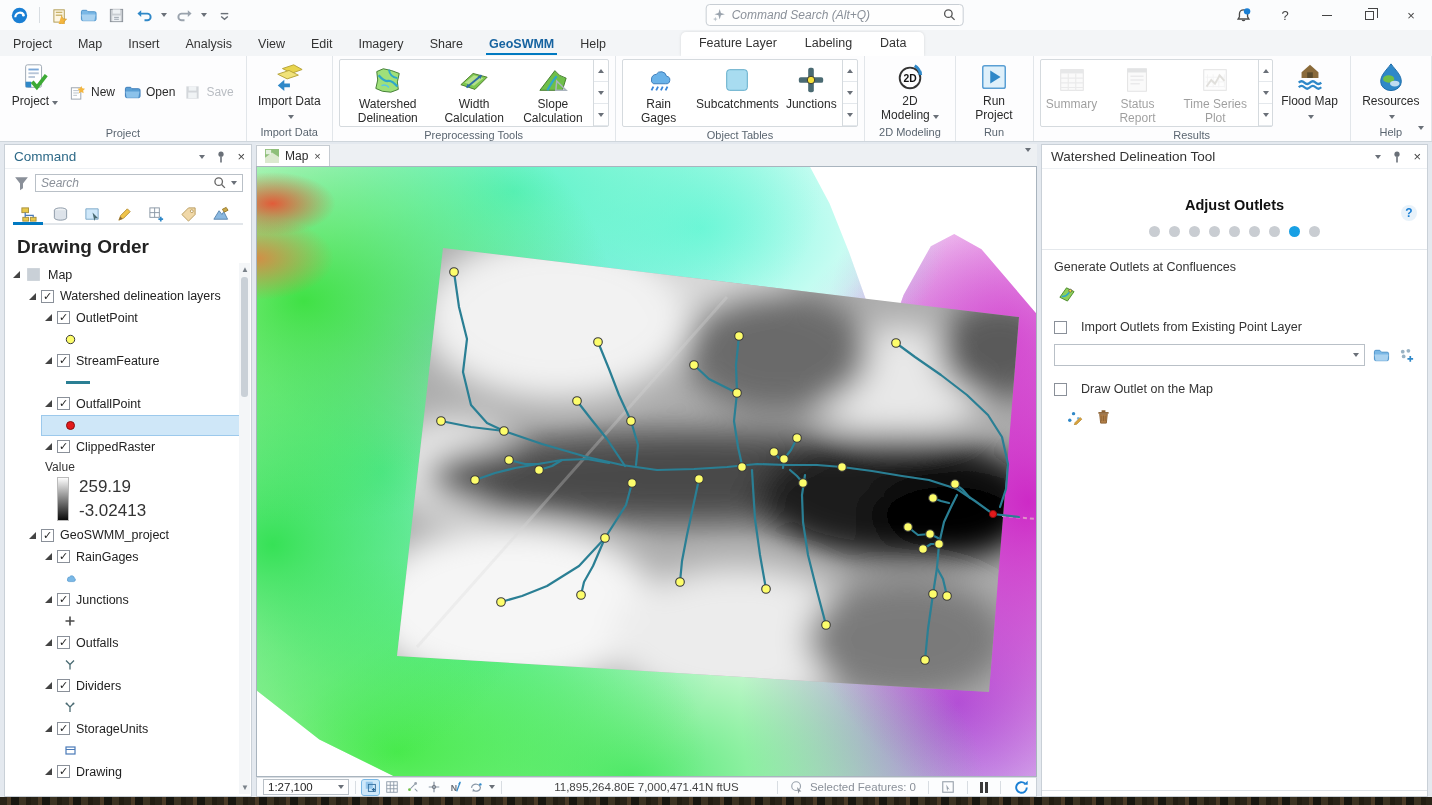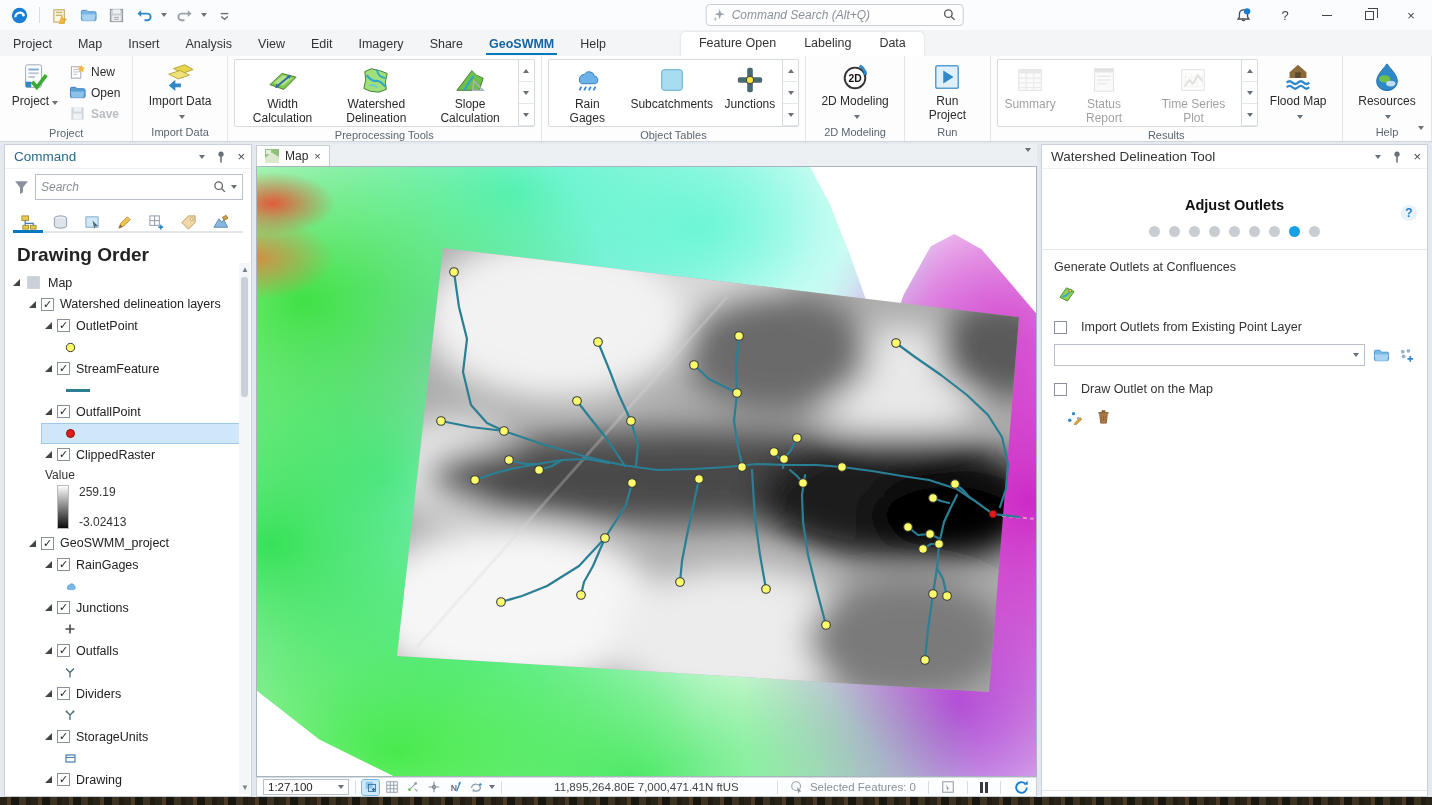--- a/index.html
+++ b/index.html
@@ -48,22 +48,22 @@
     background:#fdfdfe; border-bottom:1px solid #cfd6dc; display:flex; }
   .rgroup { display:flex; flex-direction:column; border-right:1px solid #e2e6ea; padding:3px 6px 0 6px; }
   .rgroup-items { flex:1; display:flex; align-items:flex-start; gap:2px; }
   .rgroup-label { text-align:center; font-size:11px; color:#5a6570; padding:2px 0 3px 0; }
   .rbtn-lg { display:flex; flex-direction:column; align-items:center; justify-content:flex-start;
     min-width:58px; max-width:92px; padding:3px 5px 1px 5px; border-radius:3px; text-align:center; }
   .rbtn-lg .lbl { font-size:12px; line-height:1.15; margin-top:3px; color:#2b2b2b; }
   .rbtn-lg.disabled { opacity:.45; filter:grayscale(.9); }
   .rbtn-sm { display:flex; align-items:center; gap:5px; padding:2px 6px 2px 3px; border-radius:3px;
     font-size:12px; }
-  .rbtn-sm.disabled { color:#a8adb4; opacity:.8;font-weight:bold; }
-  .smallcol { display:flex; flex-direction:column; height:66px; padding:2px 0; }
+  .rbtn-sm.disabled { color:#a8adb4; opacity:.8; }
+  .smallcol { display:flex; height:66px; padding:2px 0; }
   .gallery { display:flex; border:1px solid #d5dade; background:#fff; border-radius:2px; height:68px; }
   .gallery-items { display:flex; align-items:flex-start; padding:2px; gap:2px; }
   .scrollstrip { width:16px; border-left:1px solid #d5dade; display:flex; flex-direction:column; }
   .scrollstrip div { flex:1; display:flex; align-items:center; justify-content:center; border-bottom:1px solid #e4e8ec; }
   .tri-up { width:0; height:0; border-left:3.5px solid transparent; border-right:3.5px solid transparent; border-bottom:4px solid #6a7078; }
   .tri-dn { width:0; height:0; border-left:3.5px solid transparent; border-right:3.5px solid transparent; border-top:4px solid #6a7078; }
   #ribbon-collapse { position:absolute; right:8px; top:126px; }
   .icon { display:inline-flex; align-items:center; justify-content:center; }
   .icon svg { width:100%; height:100%; }
   .icon.i28 { width:30px; height:30px; }
@@ -80,21 +80,21 @@
     background:repeating-linear-gradient(90deg,#2a2418 0 7px,#4a3a26 7px 11px,#17160f 11px 19px,#3c3322 19px 26px,#221d12 26px 31px); }
 
   .panel-header { height:24px; display:flex; align-items:center; padding:0 6px 0 9px;
     border-bottom:1px solid #eef1f4; }
   .panel-title { flex:1; font-size:13.5px; color:#2d6987; }
   .panel-hicons { display:flex; align-items:center; gap:9px; color:#5a6570; }
   .xglyph { font-size:13px; color:#444; }
 
   
   .search-row { display:flex; align-items:center; gap:5px; padding:5px 8px 3px 8px; }
-  .search-box { flex:1; height:26px; border:1px solid #b9c0c7; background:#fff; display:flex;
+  .search-box { flex:1; height:18px; border:1px solid #b9c0c7; background:#fff; display:flex;
     align-items:center; padding:0 5px; gap:4px; }
   .search-box input { border:none; outline:none; flex:1; min-width:0; font-size:12px;
     font-family:"Liberation Sans", sans-serif; }
   .search-box input::placeholder { font-style:italic; color:#8a9099; }
   .ctabs { display:flex; align-items:flex-end; gap:10px; padding:4px 10px 0 12px; position:relative; height:30px; }
   .ctab { width:22px; height:22px; display:flex; align-items:center; justify-content:center; }
   .ctabs-underline { position:absolute; left:8px; right:8px; bottom:0; height:2px; background:#e2e6ea; }
   .ctabs-active { position:absolute; left:8px; bottom:0; width:30px; height:3px; background:#0079c1; }
   .do-heading { font-weight:bold; font-size:19px; padding:11px 0 6px 12px; color:#222; }
   #tree { position:relative; overflow:hidden; height:calc(100% - 130px); }
@@ -102,21 +102,21 @@
   .trow .expander { width:0; height:0; border-bottom:7px solid #444; border-left:7px solid transparent; margin-right:5px; }
   .cb { width:13px; height:13px; border:1px solid #8a9099; background:#fff; margin-right:6px;
     display:flex; align-items:center; justify-content:center; font-size:11px; line-height:1; color:#222; }
   .trow-label { font-size:12.5px; color:#222; }
   .sym-wrap { height:21.5px; display:flex; align-items:center; }
   .sym-selected { background:#cfe7f8; border:1px solid #9cc9ec; position:absolute; left:36px; right:8px; top:0; bottom:0; }
   .ramp-block { padding:2px 0 4px 0; }
   .ramp-title { font-size:12px; color:#333; padding-left:40px; padding-bottom:3px; }
   .ramp-body { display:flex; gap:10px; padding-left:52px; }
   .ramp-bar { width:12px; height:44px; background:linear-gradient(#fdfdfd,#0a0a0a); border:1px solid #bbb; }
-  .ramp-labels { display:flex; flex-direction:column; justify-content:space-between; font-size:12px; color:#333; }
+  .ramp-labels { display:flex; flex-direction:column; justify-content:space-between; font-size:17px; color:#333; }
   #contents-scroll { position:absolute; right:1px; top:118px; bottom:2px; width:11px; background:#f4f6f8; }
   #contents-scroll .thumb { position:absolute; left:2px; top:14px; width:7px; height:120px; background:#c9d0d7; border-radius:3px; }
   .scroll-arrow { position:absolute; left:2px; width:7px; text-align:center; color:#7a828a; font-size:8px; }
 
   
   #view-tabs { height:22px; background:#edf0f3; display:flex; align-items:flex-end; position:relative; }
   #map-tab { background:#fff; border:1px solid #c6ccd2; border-bottom:none; height:21px;
     display:flex; align-items:center; gap:6px; padding:0 8px; font-size:12px; }
   #view-tab-overflow { position:absolute; right:6px; top:4px; }
   #map-viewport { position:relative; width:781px; height:611px; border:1px solid #a9b4be; background:#fff; overflow:hidden; }
@@ -292,21 +292,21 @@
       <div class="menu-tab">Insert</div>
       <div class="menu-tab">Analysis</div>
       <div class="menu-tab">View</div>
       <div class="menu-tab">Edit</div>
       <div class="menu-tab">Imagery</div>
       <div class="menu-tab">Share</div>
       <div class="menu-tab active">GeoSWMM</div>
       <div class="menu-tab">Help</div>
     </div>
   <div class="ctx-tabs">
-      <div class="menu-tab">Feature Open</div>
+      <div class="menu-tab">Feature Layer</div>
       <div class="menu-tab">Labeling</div>
       <div class="menu-tab">Data</div>
     </div>
 </div>
 
 <div id="ribbon">
     <div class="rgroup">
       <div class="rgroup-items">
         <div class="rbtn-lg">
           <span class="icon i28">
@@ -370,39 +370,39 @@
       </div>
       <div class="rgroup-label">Import Data</div>
     </div>
     <div class="rgroup">
       <div class="rgroup-items">
         <div class="gallery">
           <div class="gallery-items">
             <div class="rbtn-lg">
               <span class="icon i28">
                 <svg viewBox="0 0 32 32">
+                  <path d="M4 7l7-3 9 2 8 3-2 9 1 8-8 3-9-1-7-3 2-9z" fill="#9fe07a" stroke="#3d7a2f"></path>
+                  <path d="M6 11q6 7 10 6t10 6" stroke="#2fa7c9" stroke-width="2.4" fill="none"></path>
+                  <path d="M17 5q1 8 9 9" stroke="#2fa7c9" stroke-width="2" fill="none"></path>
+                  <path d="M9 22q5-2 8 2" stroke="#58c8e8" stroke-width="1.6" fill="none"></path>
+                </svg>
+              </span>
+              <div class="lbl">Watershed Delineation</div>
+            </div>
+            <div class="rbtn-lg">
+              <span class="icon i28">
+                <svg viewBox="0 0 32 32">
                   <polygon points="2,21 15,9 30,13 17,26" fill="#7ec850" stroke="#4a7a2a"></polygon>
                   <polygon points="6,19 16,11 26,14 16,22" fill="#b5e08a"></polygon>
                   <path d="M8 24L24 11" stroke="#2e6da4" stroke-width="2"></path>
                   <polygon points="8,24 12,23 9,20" fill="#2e6da4"></polygon>
                   <polygon points="24,11 20,12 23,15" fill="#2e6da4"></polygon>
                 </svg>
               </span>
               <div class="lbl">Width Calculation</div>
-            </div>
-            <div class="rbtn-lg">
-              <span class="icon i28">
-                <svg viewBox="0 0 32 32">
-                  <path d="M4 7l7-3 9 2 8 3-2 9 1 8-8 3-9-1-7-3 2-9z" fill="#9fe07a" stroke="#3d7a2f"></path>
-                  <path d="M6 11q6 7 10 6t10 6" stroke="#2fa7c9" stroke-width="2.4" fill="none"></path>
-                  <path d="M17 5q1 8 9 9" stroke="#2fa7c9" stroke-width="2" fill="none"></path>
-                  <path d="M9 22q5-2 8 2" stroke="#58c8e8" stroke-width="1.6" fill="none"></path>
-                </svg>
-              </span>
-              <div class="lbl">Watershed Delineation</div>
             </div>
             <div class="rbtn-lg">
               <span class="icon i28">
                 <svg viewBox="0 0 32 32">
                   <path d="M2 27L18 6q4 6 12 8l-4 13z" fill="#6fbf49" stroke="#3f7a2a"></path>
                   <path d="M10 27q6-11 10-15" stroke="#2fa7c9" stroke-width="2.4" fill="none"></path>
                   <polygon points="20,17 30,27 19,27" fill="none" stroke="#aab4be" stroke-width="1.6"></polygon>
                 </svg>
               </span>
               <div class="lbl">Slope Calculation</div>

